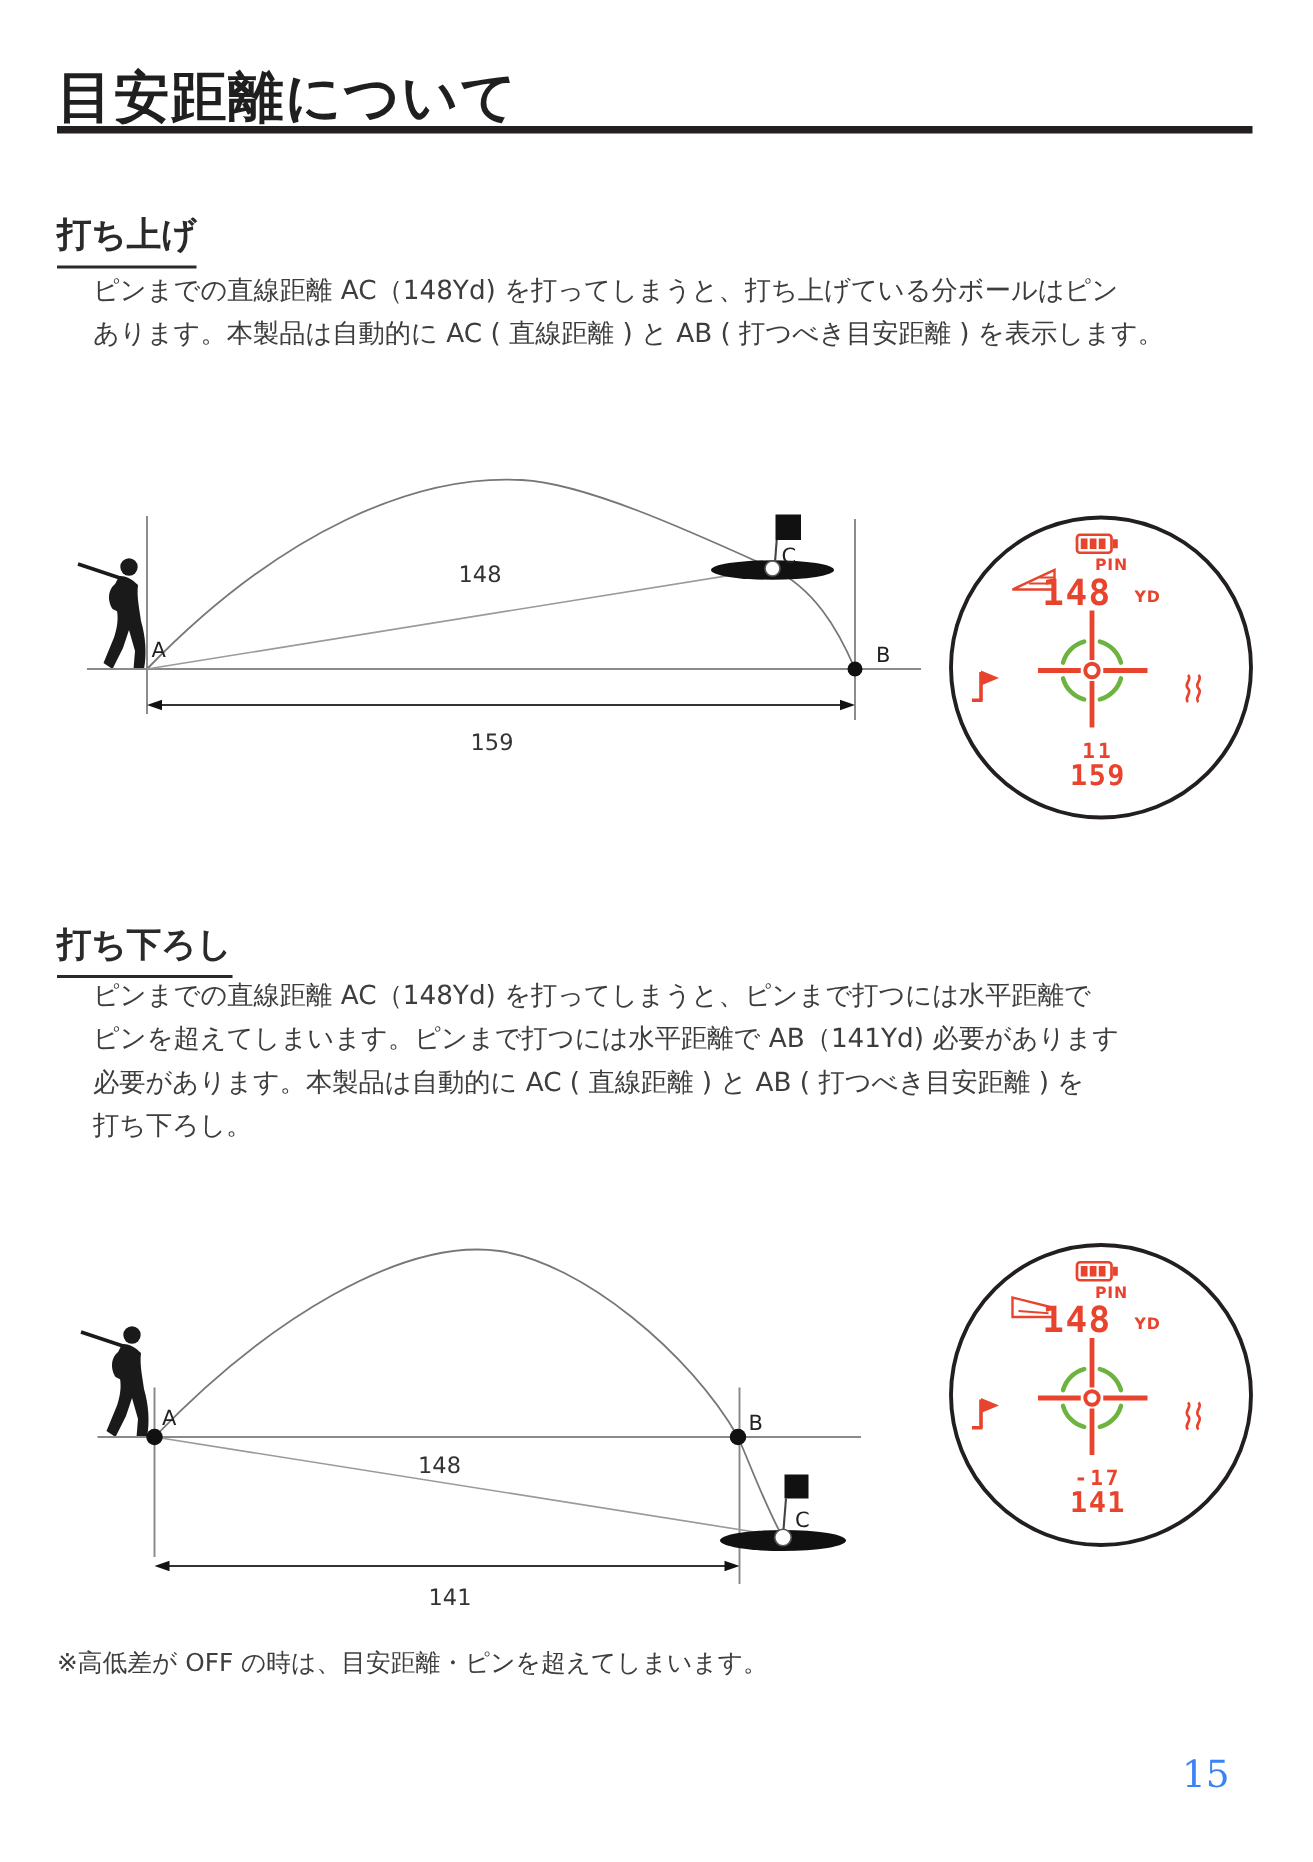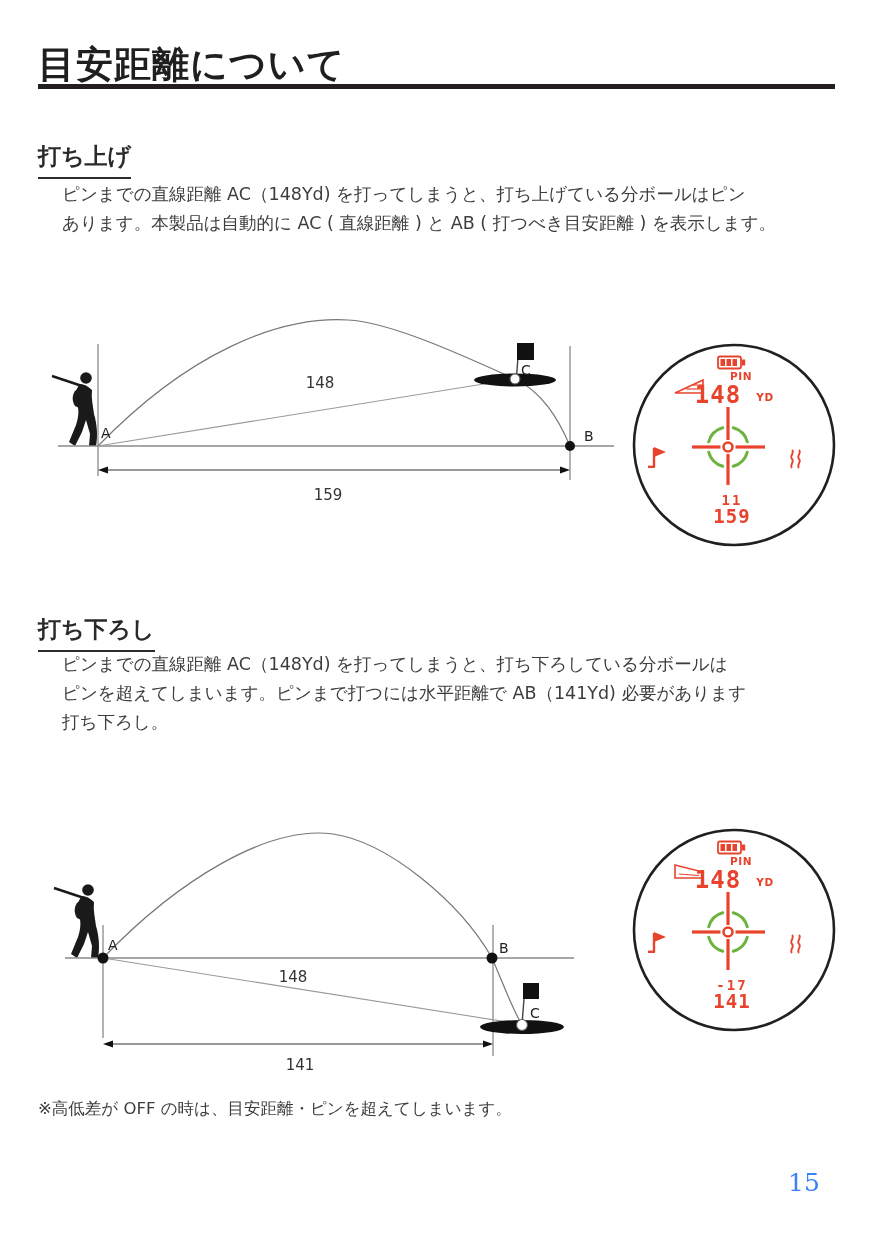--- a/index.html
+++ b/index.html
@@ -145,22 +145,23 @@
     <path class="lcd-red" d="M163,110 c3.2,3 -3.2,6 0,9 c3.2,3 -3.2,6 0,9" stroke-width="1.8"></path>
     <path class="lcd-red" d="M170,110 c3.2,3 -3.2,6 0,9 c3.2,3 -3.2,6 0,9" stroke-width="1.8"></path>
   </g>
   <text class="lcd-text" x="103" y="165" text-anchor="middle" font-size="14" letter-spacing="2">11</text>
   <text class="lcd-text" x="103" y="183" text-anchor="middle" font-size="19" letter-spacing="1">159</text>
 </svg>
 
 <div class="abs heading-downhill section-heading">打ち下ろし</div>
 
 <div class="abs para para-downhill">
-  <div>ピンまでの直線距離 AC（148Yd) を打ってしまうと、打ち下ろしている分ボールは</div>
+  <div>ピンまでの直線距離 AC（148Yd) を打ってしまうと、ピンまで打つには水平距離で</div>
   <div>ピンを超えてしまいます。ピンまで打つには水平距離で AB（141Yd) 必要があります</div>
+  <div>必要があります。本製品は自動的に AC ( 直線距離 ) と AB ( 打つべき目安距離 ) を</div>
   <div>打ち下ろし。</div>
 </div>
 
 <svg class="abs" style="left:38px; top:820px;" width="585" height="260" viewBox="0 0 585 260">
   <g transform="translate(52,138)">
     <line x1="-36" y1="-70" x2="-6" y2="-60" stroke="#1a1a1a" stroke-width="2.4"></line>
     <circle cx="-2" cy="-68" r="5.8" fill="#1a1a1a"></circle>
     <path fill="#1a1a1a" d="M-8,-62 C-13,-57 -13,-47 -10,-39 C-9,-33 -10,-27 -12,-21 L-19,-4 L-13,0 L-6,-14 L-2,-26 L2,-12 L1,0 L8,0 C10,-10 9,-22 6,-32 C5,-40 3,-48 4,-56 C0,-60 -4,-62 -8,-62 Z"></path>
     <path fill="#1a1a1a" d="M-9,-58 C-16,-55 -17,-46 -13,-40 L-9,-38 Z"></path>
   </g>

